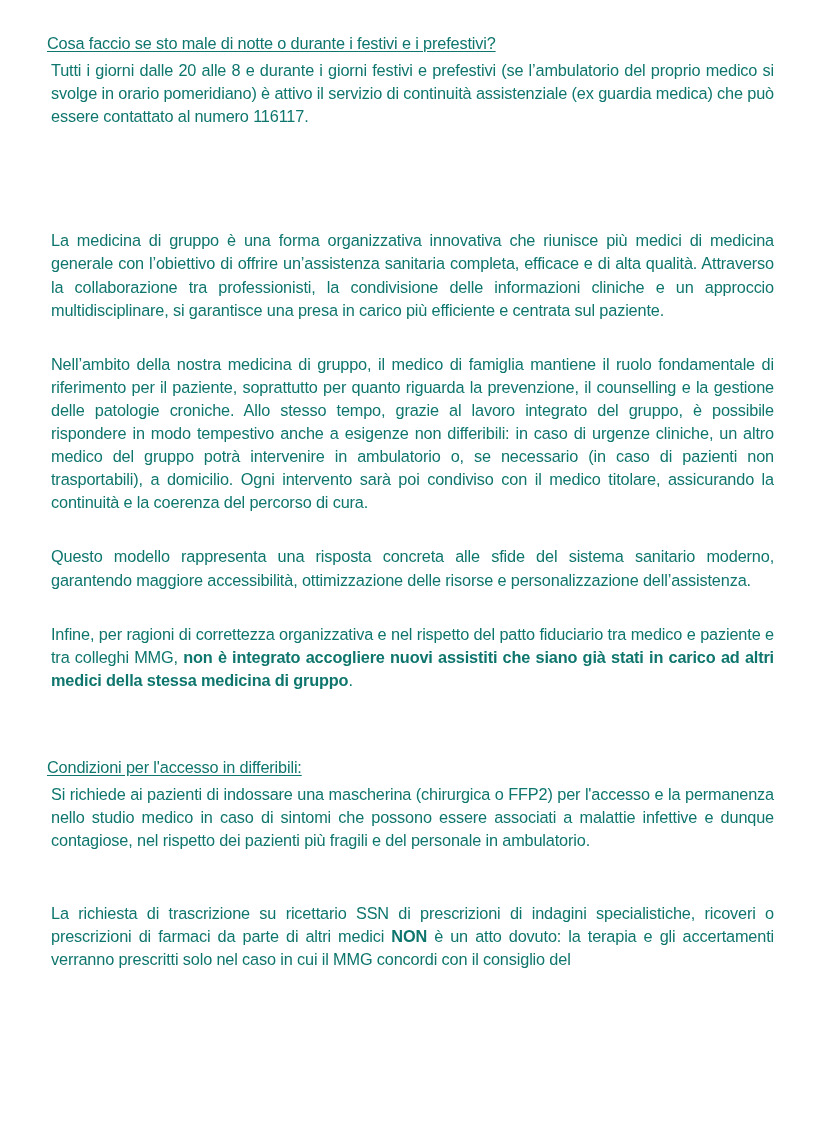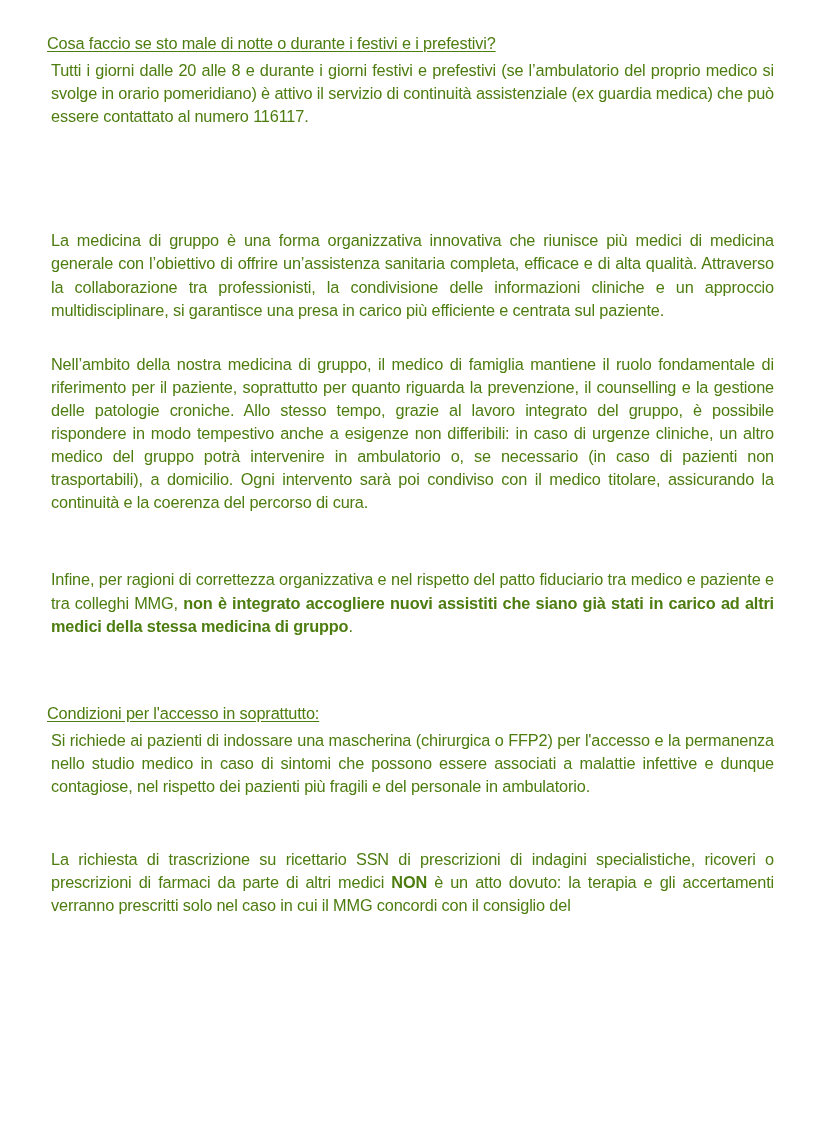--- a/index.html
+++ b/index.html
@@ -1,20 +1,20 @@
 <!DOCTYPE html>
 <html><head>
 <meta charset="utf-8">
 <style>
   html, body { margin: 0; padding: 0; background: #ffffff; }
   body { width: 821px; height: 1138px; overflow: hidden; position: relative; }
   .page {
     position: absolute; left: 47px; top: 32px; width: 731px;
     font-family: "Liberation Sans", sans-serif;
-    font-size: 16.3px; line-height: 23.1px; color: #4d7c0f;
+    font-size: 16.3px; line-height: 23.1px; color: #0f766e;
     letter-spacing: -0.15px;
   }
   .heading { text-decoration: underline; text-underline-offset: 2px; margin: 0; }
   p { margin: 4px; text-align: justify; text-align-last: left; }
   b { font-weight: bold; }
   .gap1 { height: 23px; }
   .gap-sec { height: 58px; }
 </style>
 </head>
 <body>
@@ -28,28 +28,29 @@
   </div>
 
   <div class="gap-sec" style="height:48px"></div>
 
   <div>
     <div class="gap1" style="height:22px"></div>
     <p>La medicina di gruppo è una forma organizzativa innovativa che riunisce più medici di medicina generale con l’obiettivo di offrire un’assistenza sanitaria completa, efficace e di alta qualità. Attraverso la collaborazione tra professionisti, la condivisione delle informazioni cliniche e un approccio multidisciplinare, si garantisce una presa in carico più efficiente e centrata sul paziente.</p>
     <div class="gap1"></div>
     <p>Nell’ambito della nostra medicina di gruppo, il medico di famiglia mantiene il ruolo fondamentale di riferimento per il paziente, soprattutto per quanto riguarda la prevenzione, il counselling e la gestione delle patologie croniche. Allo stesso tempo, grazie al lavoro integrato del gruppo, è possibile rispondere in modo tempestivo anche a esigenze non differibili: in caso di urgenze cliniche, un altro medico del gruppo potrà intervenire in ambulatorio o, se necessario (in caso di pazienti non trasportabili), a domicilio. Ogni intervento sarà poi condiviso con il medico titolare, assicurando la continuità e la coerenza del percorso di cura.</p>
     <div class="gap1"></div>
+    <p>Questo modello rappresenta una risposta concreta alle sfide del sistema sanitario moderno, garantendo maggiore accessibilità, ottimizzazione delle risorse e personalizzazione dell’assistenza.</p>
     <div class="gap1"></div>
     <p><span>Infine, per ragioni di correttezza organizzativa e nel rispetto del patto fiduciario tra medico e paziente e tra colleghi MMG, </span><b>non è integrato accogliere nuovi assistiti che siano già stati in carico ad altri medici della stessa medicina di gruppo</b><span>.</span></p>
   </div>
 
   <div class="gap-sec" style="height:60px"></div>
 
   <div>
-    <p class="heading">Condizioni per l'accesso in soprattutto:</p>
+    <p class="heading">Condizioni per l'accesso in differibili:</p>
     <p>Si richiede ai pazienti di indossare una mascherina (chirurgica o FFP2) per l'accesso e la permanenza nello studio medico in caso di sintomi che possono essere associati a malattie infettive e dunque contagiose, nel rispetto dei pazienti più fragili e del personale in ambulatorio.</p>
   </div>
 
   <div class="gap-sec" style="height:42px"></div>
 
   <div>
     <p><span>La richiesta di trascrizione su ricettario SSN di prescrizioni di indagini specialistiche, ricoveri o prescrizioni di farmaci da parte di altri medici </span><b>NON</b><span> è un atto dovuto: la terapia e gli accertamenti verranno prescritti solo nel caso in cui il MMG concordi con il consiglio del</span></p>
   </div>
 
 </div>

